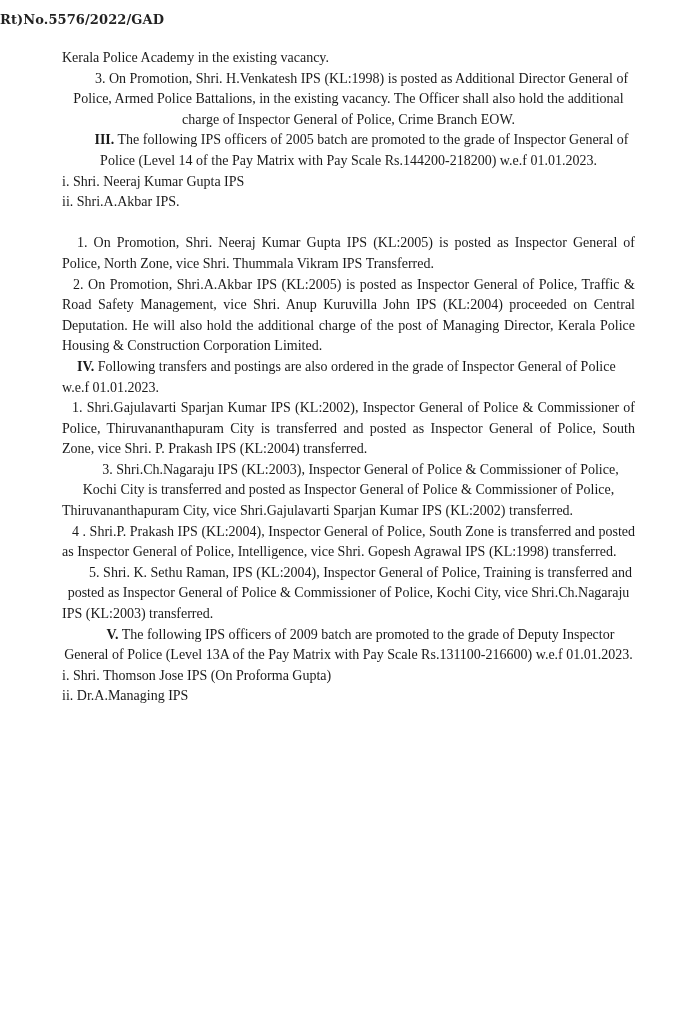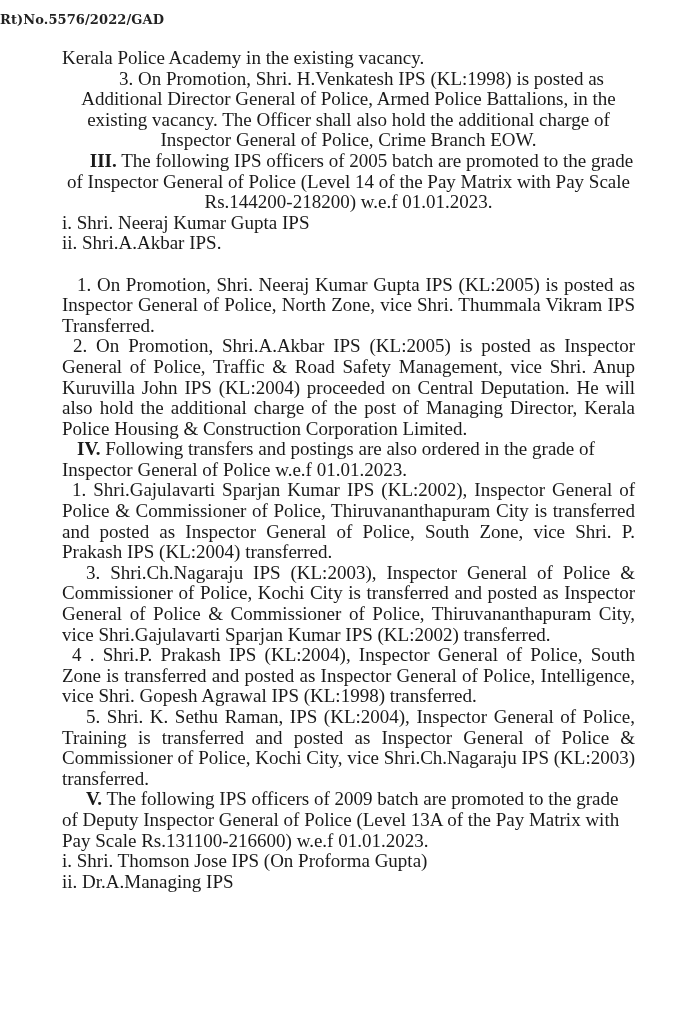--- a/index.html
+++ b/index.html
@@ -8,29 +8,29 @@
     font-family: "Liberation Serif", "DejaVu Serif", serif;
     color: #1a1a1a;
   }
   .header-ref {
     position: absolute; left: 0; top: 12px;
     font-family: "DejaVu Serif", serif; font-weight: bold;
     font-size: 13px; letter-spacing: 0.1px; color: #222;
   }
   .page {
     position: absolute; left: 62px; top: 48px; width: 573px;
-    font-size: 19px; line-height: 20.6px;
+    font-size: 14px; line-height: 20.6px;
   }
   .p { margin: 0; }
   .j { text-align: justify; text-align-last: left; }
   .ind1 { text-indent: 26px; text-align: center; }
   .ind2 { text-indent: 15px; }
   .ind3 { text-indent: 11px; }
   .ind4 { text-indent: 10px; }
-  .ind5 { text-indent: 24px; }
+  .ind5 { text-indent: 24px; text-align: center; }
   .blank { height: 20.6px; }
   b { font-weight: bold; }
 </style>
 </head>
 <body>
 
 <div class="header-ref">Rt)No.5576/2022/GAD</div>
 
 <div class="page">
   <p class="p">Kerala Police Academy in the existing vacancy.</p>

